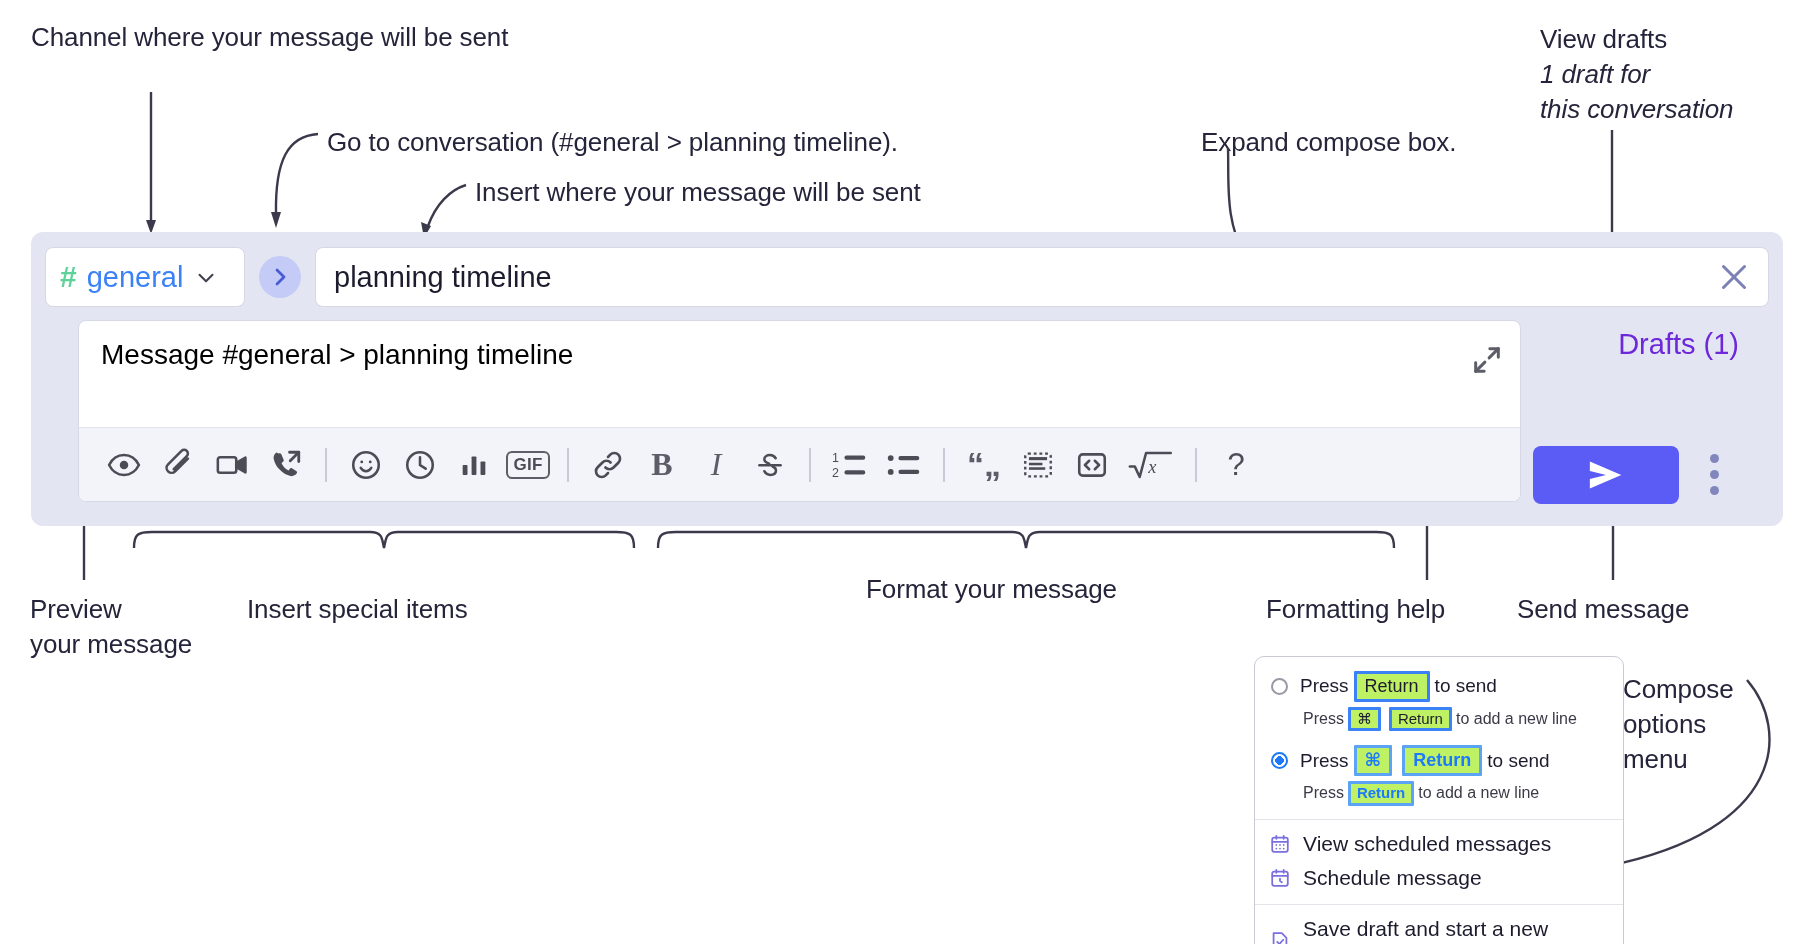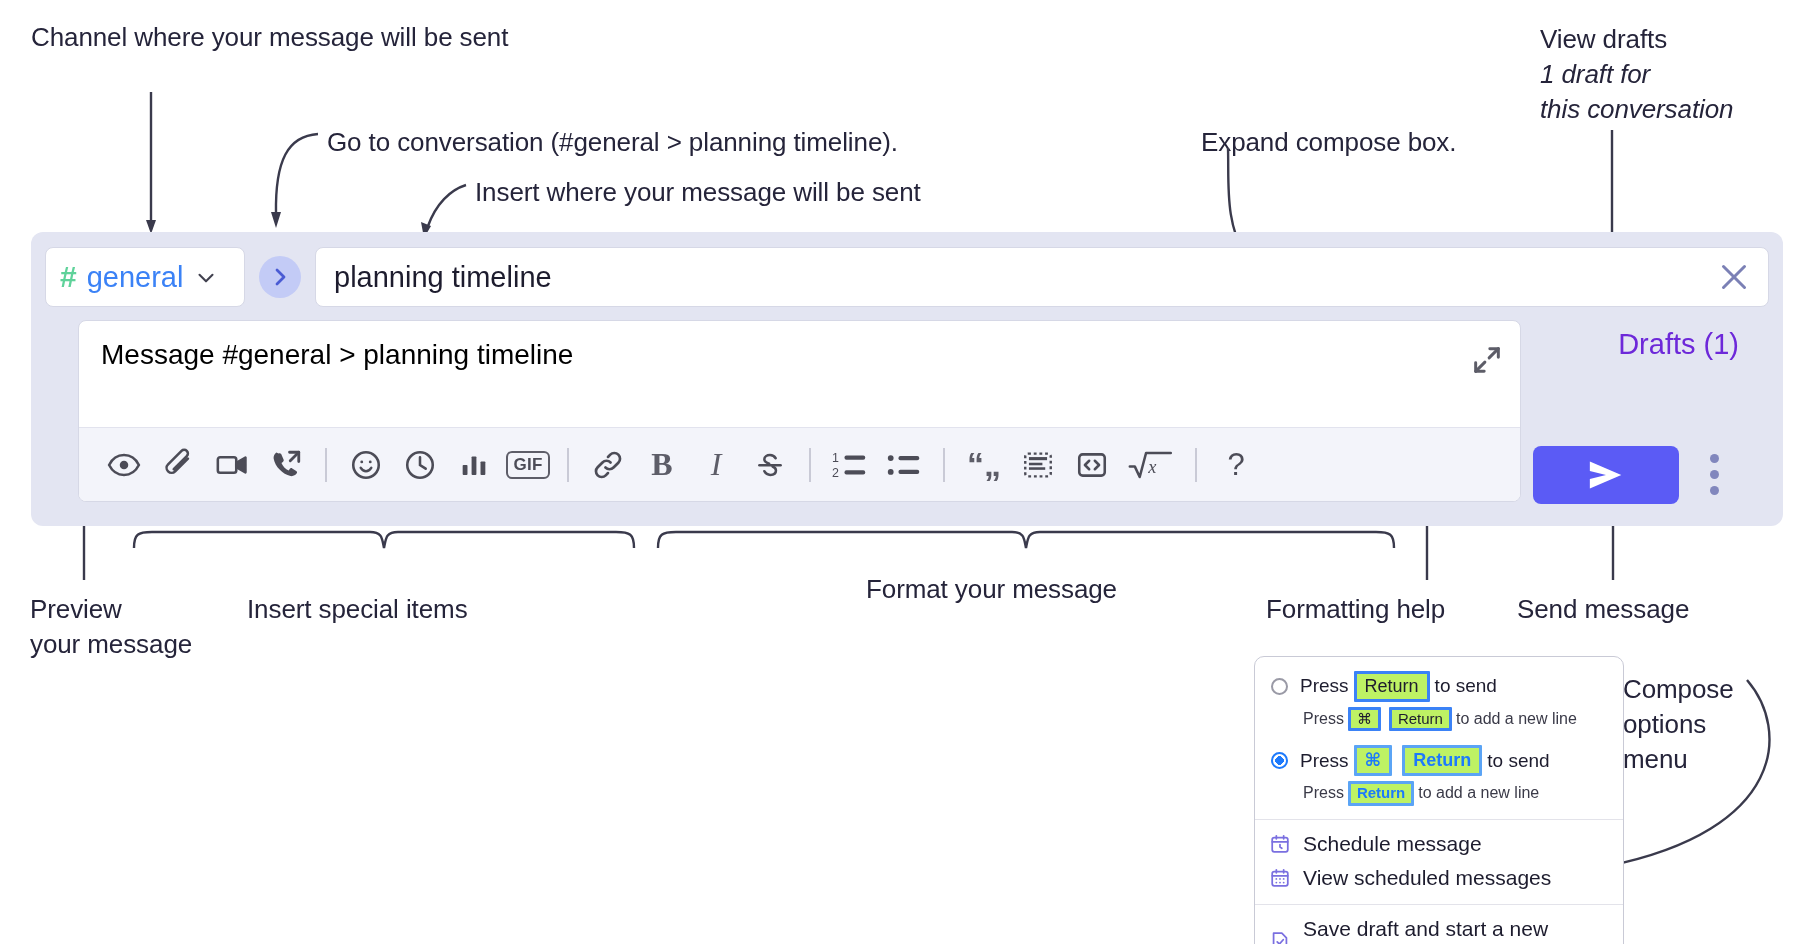--- a/index.html
+++ b/index.html
@@ -417,50 +417,50 @@
     <span class="key blue">Return</span>
     <span>to send</span>
   </div>
   <div class="opt-sub">
     <span>Press</span>
     <span class="key blue-sm">Return</span>
     <span>to add a new line</span>
   </div>
 
   <div class="menu-div"></div>
-
-  <div class="mrow">
-    <svg width="22" height="22" viewBox="0 0 24 24" fill="none" stroke="#7a6fe0" stroke-width="1.9" stroke-linecap="round" stroke-linejoin="round">
-      <rect x="3.5" y="5" width="17" height="15.5" rx="2.2"></rect>
-      <line x1="3.5" y1="9.6" x2="20.5" y2="9.6"></line>
-      <line x1="8" y1="3" x2="8" y2="6.4"></line>
-        <line x1="16" y1="3" x2="16" y2="6.4"></line>
-      <path d="M12,12.6 L12,15.4 L14,16.6"></path>
-    </svg>
-    <span>Schedule message</span>
-  </div>
 
   <div class="mrow">
     <svg width="22" height="22" viewBox="0 0 24 24" fill="none" stroke="#7a6fe0" stroke-width="1.9" stroke-linecap="round" stroke-linejoin="round">
       <rect x="3.5" y="5" width="17" height="15.5" rx="2.2"></rect>
       <line x1="3.5" y1="9.6" x2="20.5" y2="9.6"></line>
       <line x1="8" y1="3" x2="8" y2="6.4"></line>
         <line x1="16" y1="3" x2="16" y2="6.4"></line>
       <g fill="#7a6fe0" stroke="none">
         <circle cx="8" cy="13" r="1"></circle>
           <circle cx="12" cy="13" r="1"></circle>
           <circle cx="16" cy="13" r="1"></circle>
         <circle cx="8" cy="17" r="1"></circle>
           <circle cx="12" cy="17" r="1"></circle>
           <circle cx="16" cy="17" r="1"></circle>
       </g>
     </svg>
     <span>View scheduled messages</span>
   </div>
 
+  <div class="mrow">
+    <svg width="22" height="22" viewBox="0 0 24 24" fill="none" stroke="#7a6fe0" stroke-width="1.9" stroke-linecap="round" stroke-linejoin="round">
+      <rect x="3.5" y="5" width="17" height="15.5" rx="2.2"></rect>
+      <line x1="3.5" y1="9.6" x2="20.5" y2="9.6"></line>
+      <line x1="8" y1="3" x2="8" y2="6.4"></line>
+        <line x1="16" y1="3" x2="16" y2="6.4"></line>
+      <path d="M12,12.6 L12,15.4 L14,16.6"></path>
+    </svg>
+    <span>Schedule message</span>
+  </div>
+
   <div class="menu-div"></div>
 
   <div class="mrow">
     <svg width="22" height="22" viewBox="0 0 24 24" fill="none" stroke="#7a6fe0" stroke-width="1.9" stroke-linecap="round" stroke-linejoin="round">
       <path d="M5,3.5 L14,3.5 L19,8.5 L19,20.5 L5,20.5 Z"></path>
       <polyline points="9,13 11.3,15.4 15.5,10.6"></polyline>
     </svg>
     <span>Save draft and start a new message</span>
   </div>
 </div>

